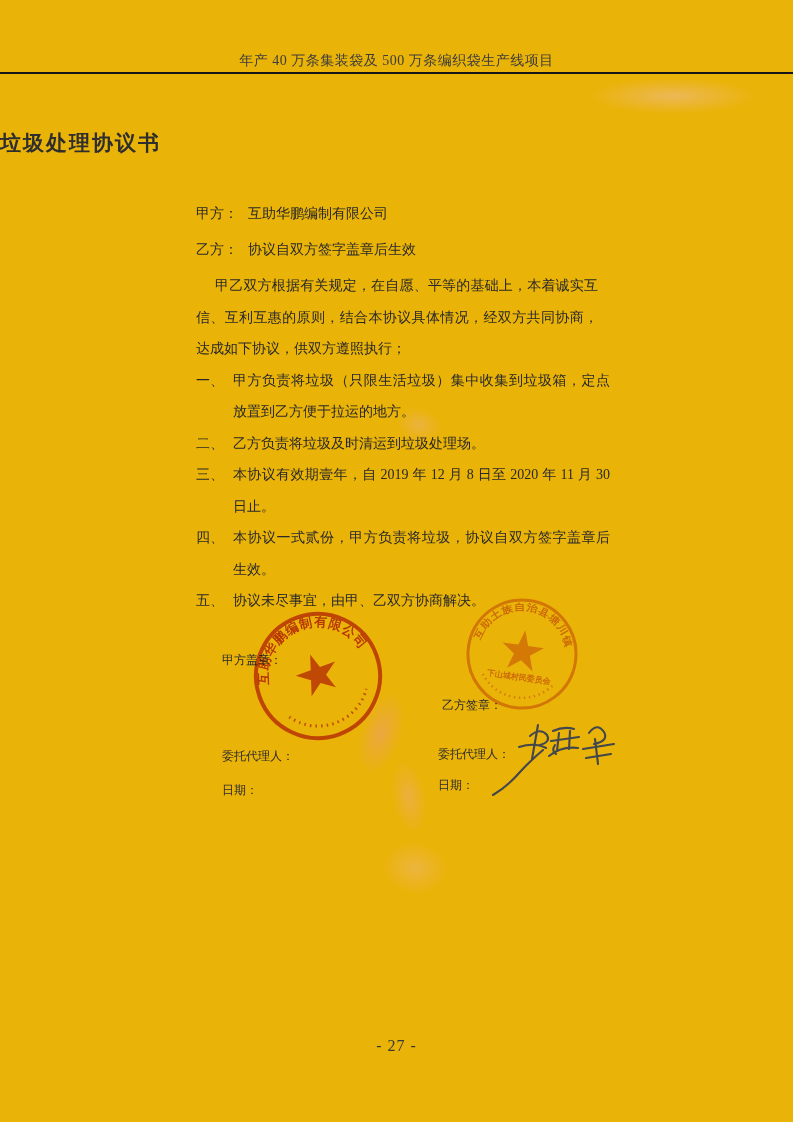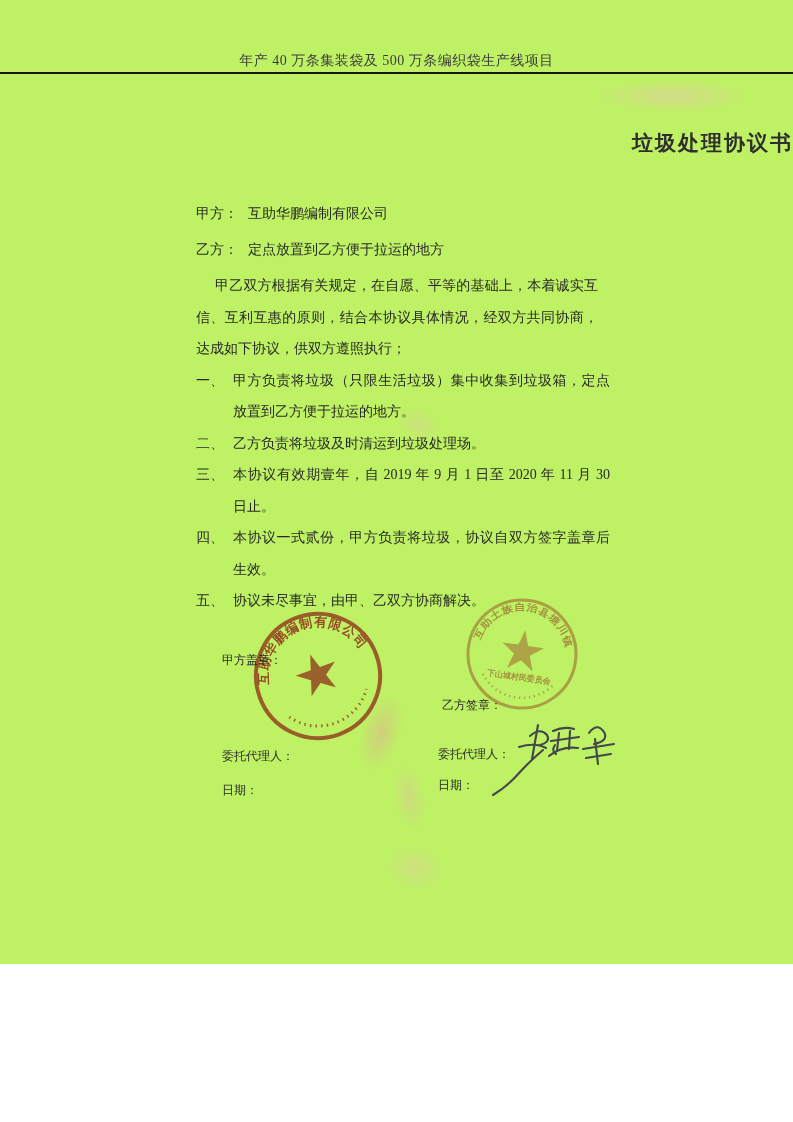--- a/index.html
+++ b/index.html
@@ -1,17 +1,17 @@
 <!DOCTYPE html>
 <html><head>
 <meta charset="utf-8">
 <style>
   html,body{margin:0;padding:0;background:#ffffff;}
   .page{
-    position:relative;width:793px;height:964px;background:#bef264;overflow:hidden;
+    position:relative;width:793px;height:1122px;background:#eab308;overflow:hidden;
     font-family:"Liberation Serif","DejaVu Serif",serif;color:#2b2b2b;
   }
   
   .header-title{
     position:absolute;top:52px;left:0;width:100%;text-align:center;
     font-size:14px;color:#3c3c3c;letter-spacing:.5px;
   }
   .header-rule{
     position:absolute;top:72px;left:0;width:100%;height:2px;background:#161616;
   }
@@ -22,21 +22,21 @@
   .sm-b{left:396px;top:408px;width:46px;height:34px;transform:rotate(14deg);
     background:radial-gradient(ellipse at center,rgba(240,180,186,.30),rgba(240,180,186,0) 70%);}
   .sm-c{left:360px;top:690px;width:42px;height:86px;transform:rotate(18deg);
     background:radial-gradient(ellipse at center,rgba(236,150,158,.38),rgba(236,150,158,0) 70%);}
   .sm-d{left:392px;top:760px;width:34px;height:74px;transform:rotate(-10deg);
     background:radial-gradient(ellipse at center,rgba(240,170,178,.32),rgba(240,170,178,0) 70%);}
   .sm-e{left:382px;top:842px;width:66px;height:52px;transform:rotate(8deg);
     background:radial-gradient(ellipse at center,rgba(242,185,190,.30),rgba(242,185,190,0) 70%);}
   
   .doc-title{
-    position:absolute;top:129px;left:0;width:100%;text-align:right;margin:0;
+    position:absolute;top:129px;left:0;width:100%;text-align:left;margin:0;
     font-size:21px;font-weight:600;letter-spacing:2px;color:#2e2e2e;
   }
   
   .content{
     position:absolute;left:196px;top:196px;width:414px;
     font-size:14px;line-height:31.5px;color:#282828;text-align:justify;
   }
   .party-line{line-height:36px;}
   .party-line .name{margin-left:10px;}
   .preamble{margin:2px 12px 0 0;text-indent:19px;}
@@ -77,34 +77,34 @@
   <div class="smudge sm-d"></div>
   <div class="smudge sm-e"></div>
 
   <h1 class="doc-title">垃圾处理协议书</h1>
 
   <div class="content">
     <div class="party-line">
       <span>甲方：</span><span class="name">互助华鹏编制有限公司</span>
     </div>
     <div class="party-line">
-      <span>乙方：</span><span class="name">定点放置到乙方便于拉运的地方</span>
+      <span>乙方：</span><span class="name">协议自双方签字盖章后生效</span>
     </div>
     <p class="preamble">甲乙双方根据有关规定，在自愿、平等的基础上，本着诚实互信、互利互惠的原则，结合本协议具体情况，经双方共同协商，达成如下协议，供双方遵照执行；</p>
     <div class="clause">
       <span class="num">一、</span>
       <span class="txt">甲方负责将垃圾（只限生活垃圾）集中收集到垃圾箱，定点放置到乙方便于拉运的地方。</span>
     </div>
     <div class="clause">
       <span class="num">二、</span>
       <span class="txt">乙方负责将垃圾及时清运到垃圾处理场。</span>
     </div>
     <div class="clause">
       <span class="num">三、</span>
-      <span class="txt">本协议有效期壹年，自 2019 年 9 月 1 日至 2020 年 11 月 30 日止。</span>
+      <span class="txt">本协议有效期壹年，自 2019 年 12 月 8 日至 2020 年 11 月 30 日止。</span>
     </div>
     <div class="clause">
       <span class="num">四、</span>
       <span class="txt">本协议一式贰份，甲方负责将垃圾，协议自双方签字盖章后生效。</span>
     </div>
     <div class="clause">
       <span class="num">五、</span>
       <span class="txt">协议未尽事宜，由甲、乙双方协商解决。</span>
     </div>
   </div>

